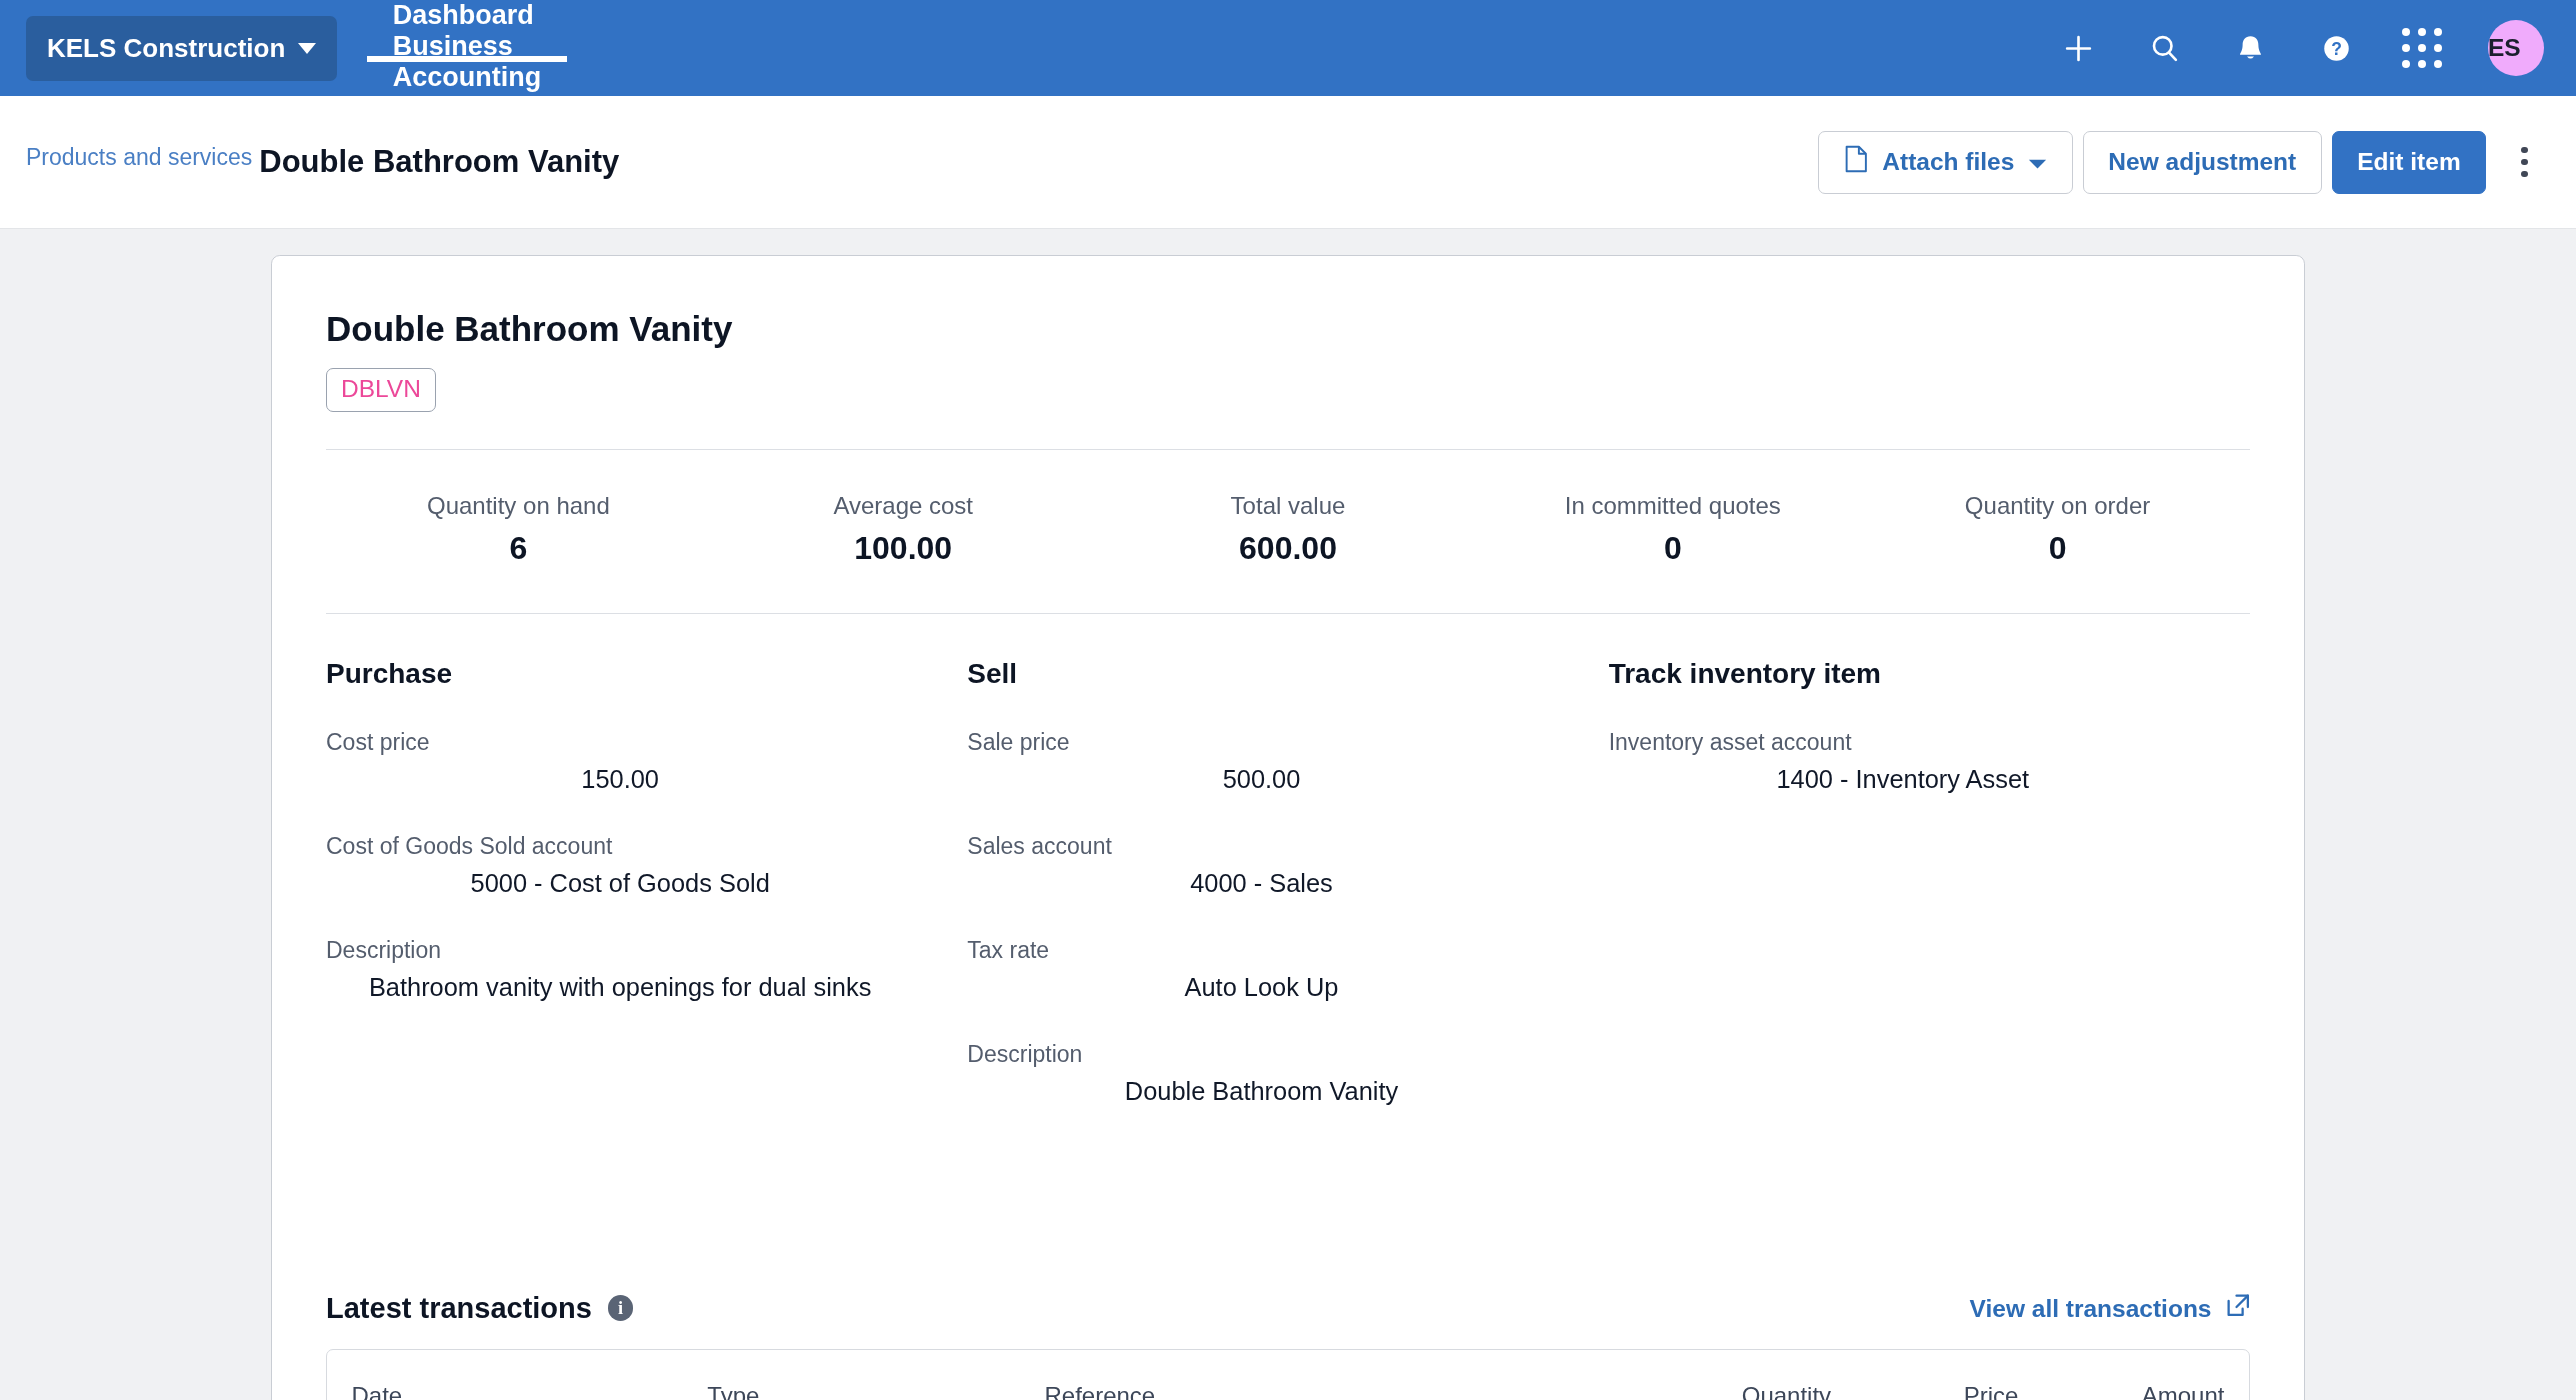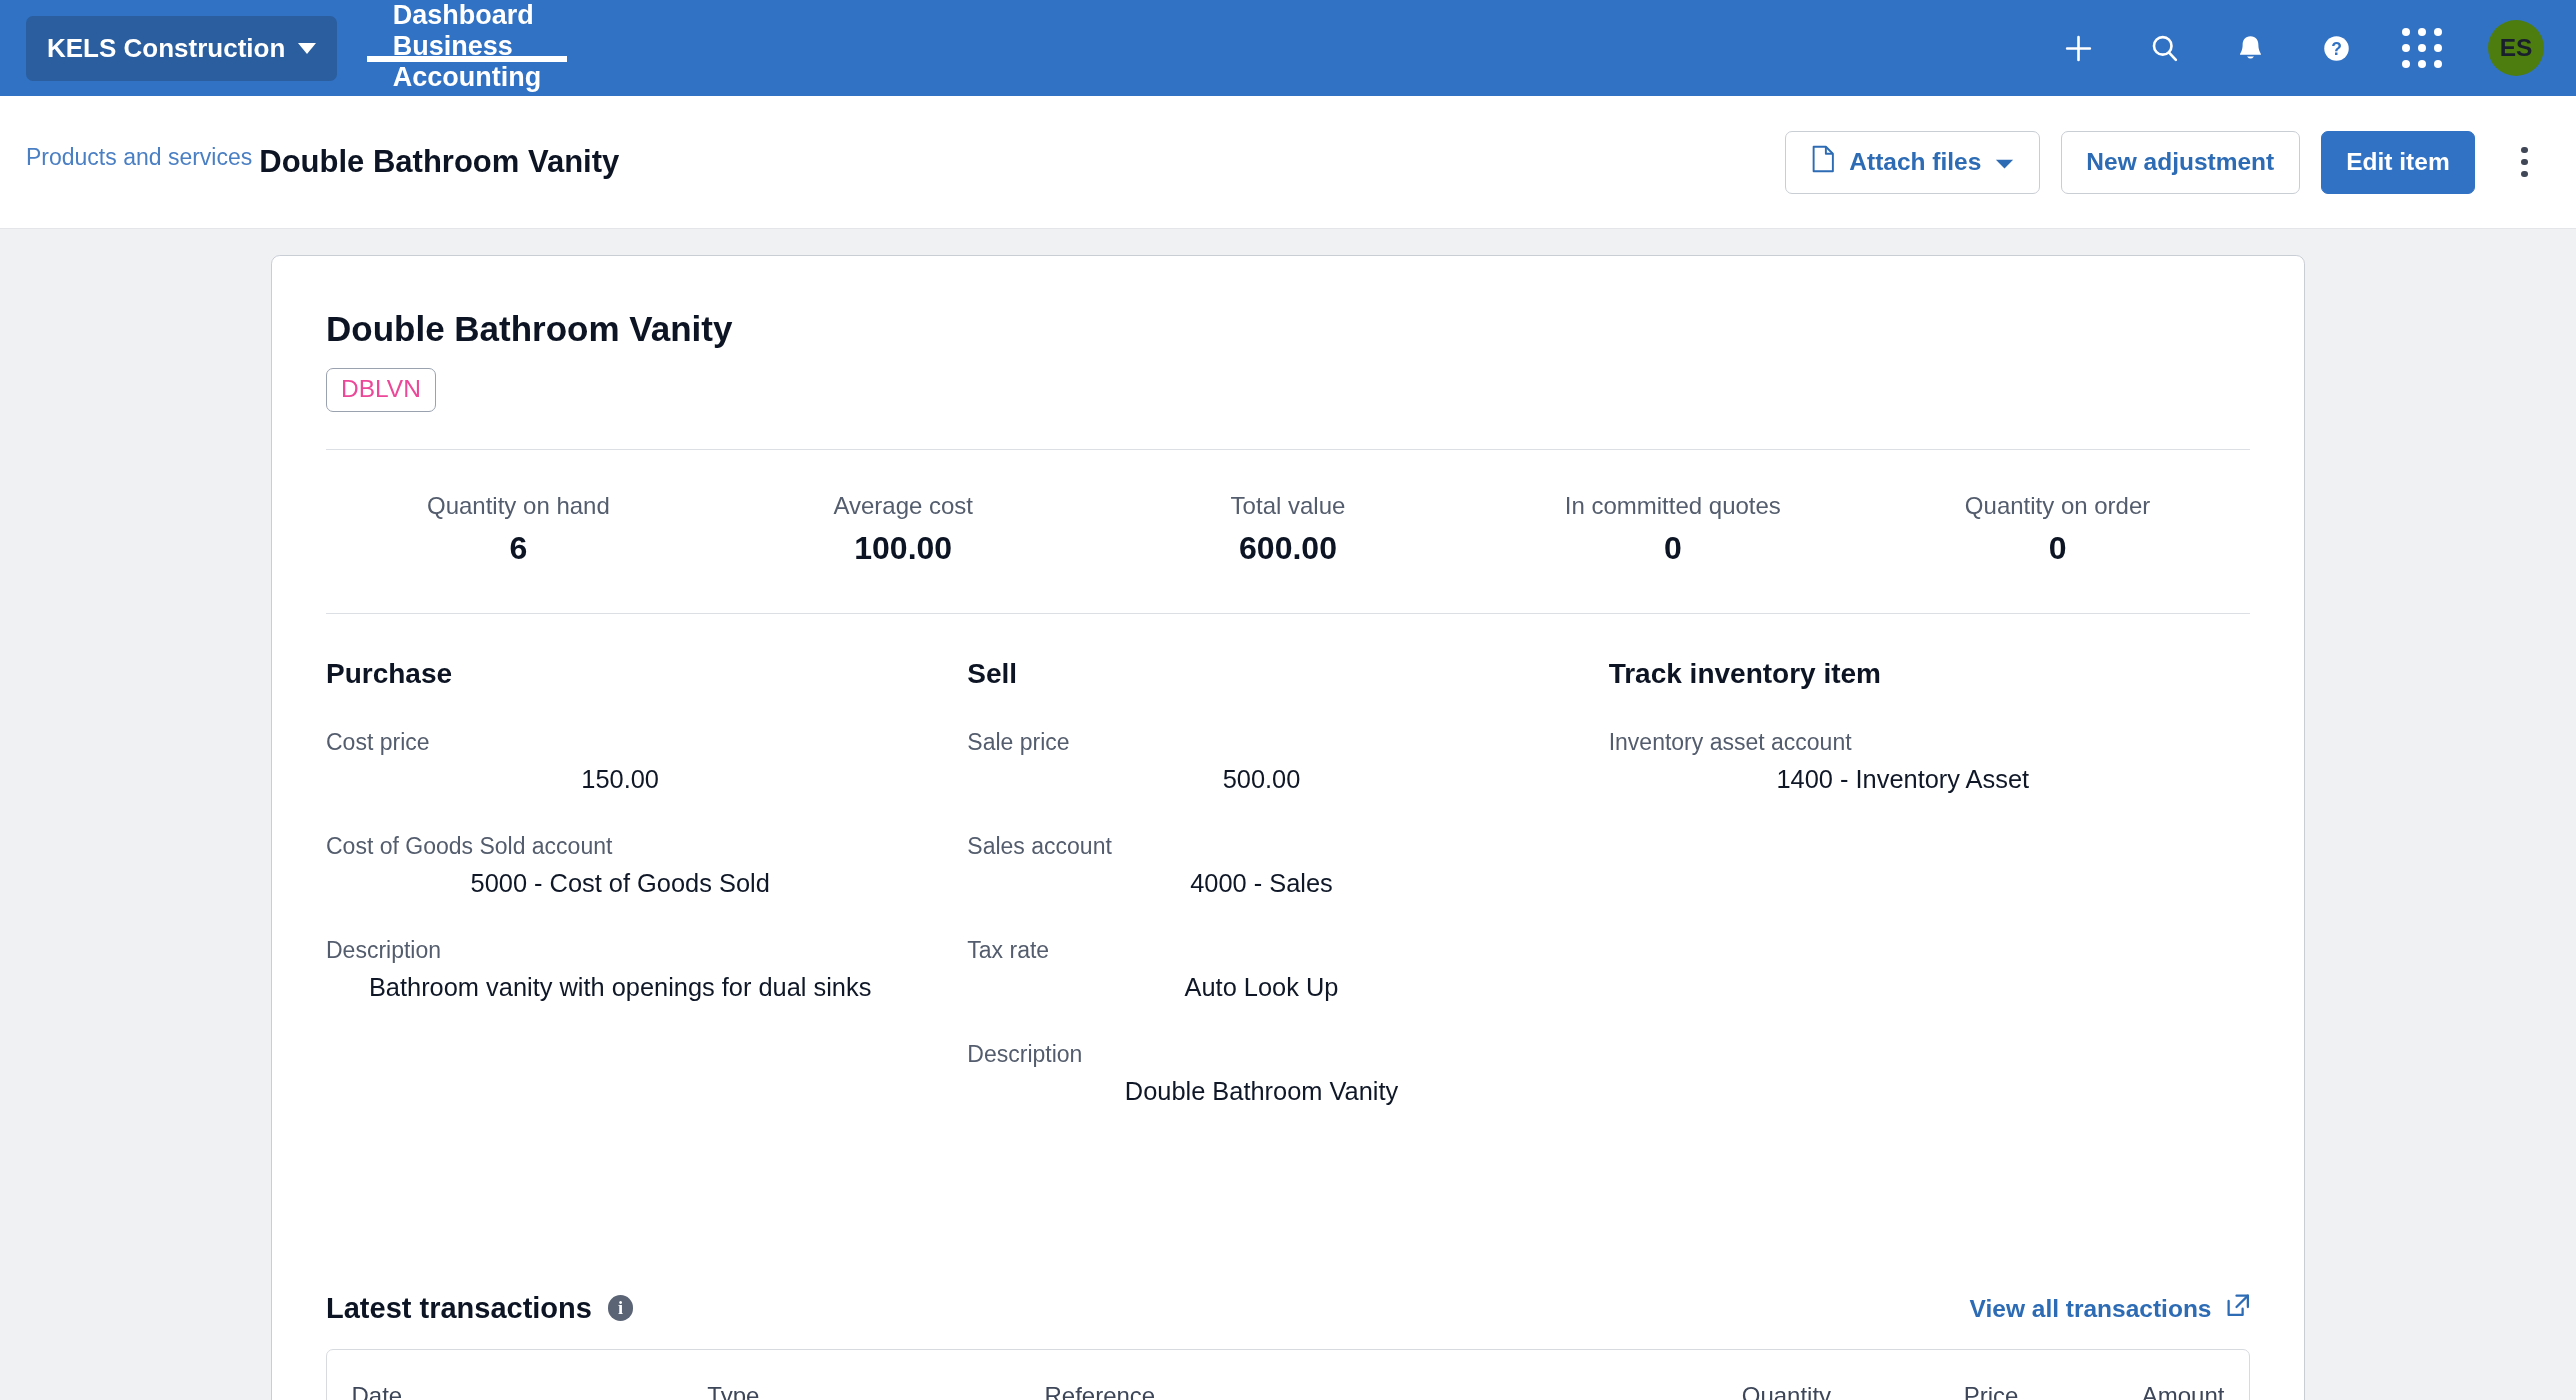--- a/index.html
+++ b/index.html
@@ -70,45 +70,45 @@
     display: flex; align-items: center; justify-content: center;
     cursor: pointer;
     color: #fff;
   }
   .nav-icon svg { display: block; }
   .grid-icon { display: grid; grid-template-columns: repeat(3, 8px); gap: 8px; cursor: pointer; }
   .grid-icon i { width: 8px; height: 8px; background: #fff; border-radius: 50%; display: block; }
   .avatar {
     width: 56px; height: 56px;
     border-radius: 50%;
-    background: #4d7c0f;
+    background: #f0abfc;
     color: #1a1f2e;
     font-size: 24.5px;
     font-weight: 700;
-    display: flex; align-items: center; justify-content: center;
+    display: flex; align-items: center; justify-content: flex-start;
     cursor: pointer;
   }
 
   
   .pagehead {
     background: #ffffff;
     height: 133px;
     padding: 0 32px 0 26px;
     display: flex;
     align-items: center;
     border-bottom: 0.9px solid #e3e5e8;
   }
   .head-left { display: flex; flex-direction: row; gap: 7px; }
   .breadcrumb {
     color: #4a7fc4;
     font-size: 23px;
     cursor: pointer;
   }
   .page-title { font-size: 31px; font-weight: 700; color: #0d1524; }
-  .head-actions { margin-left: auto; display: flex; align-items: center; gap: 21px; }
+  .head-actions { margin-left: auto; display: flex; align-items: center; gap: 10px; }
   .btn {
     height: 63px;
     border-radius: 7px;
     display: flex;
     align-items: center;
     justify-content: center;
     gap: 14px;
     padding: 0 24.5px;
     font-size: 24.5px;
     font-weight: 700;

